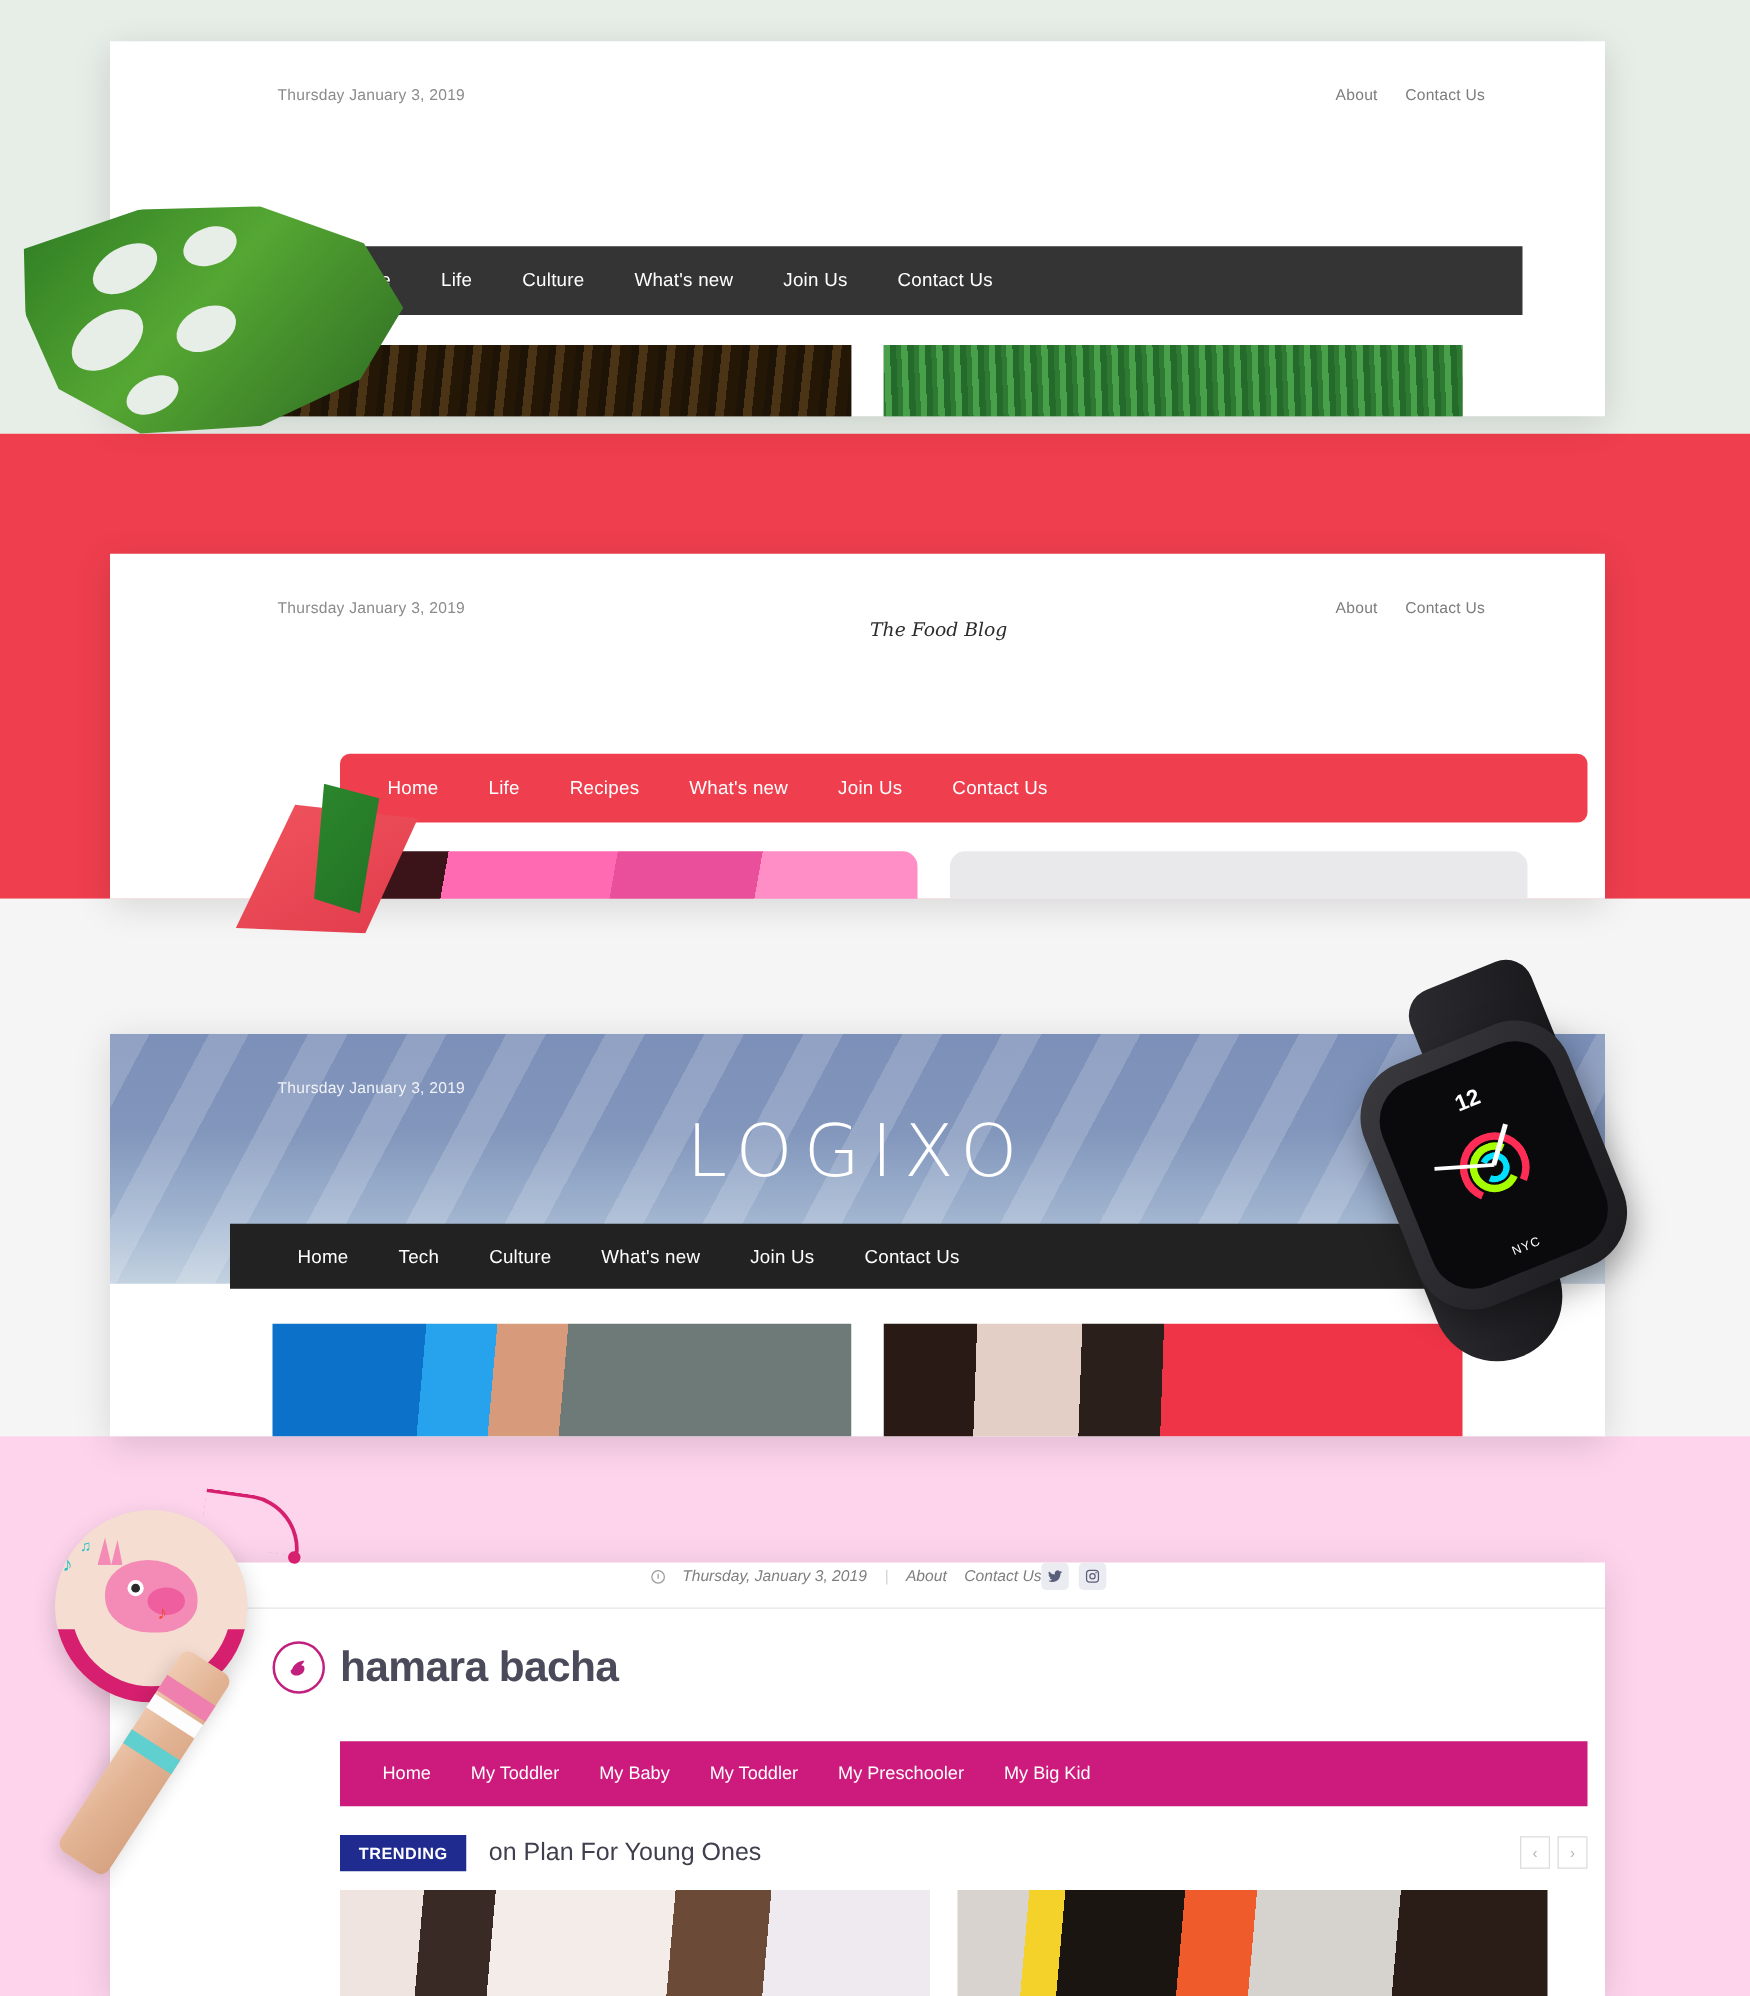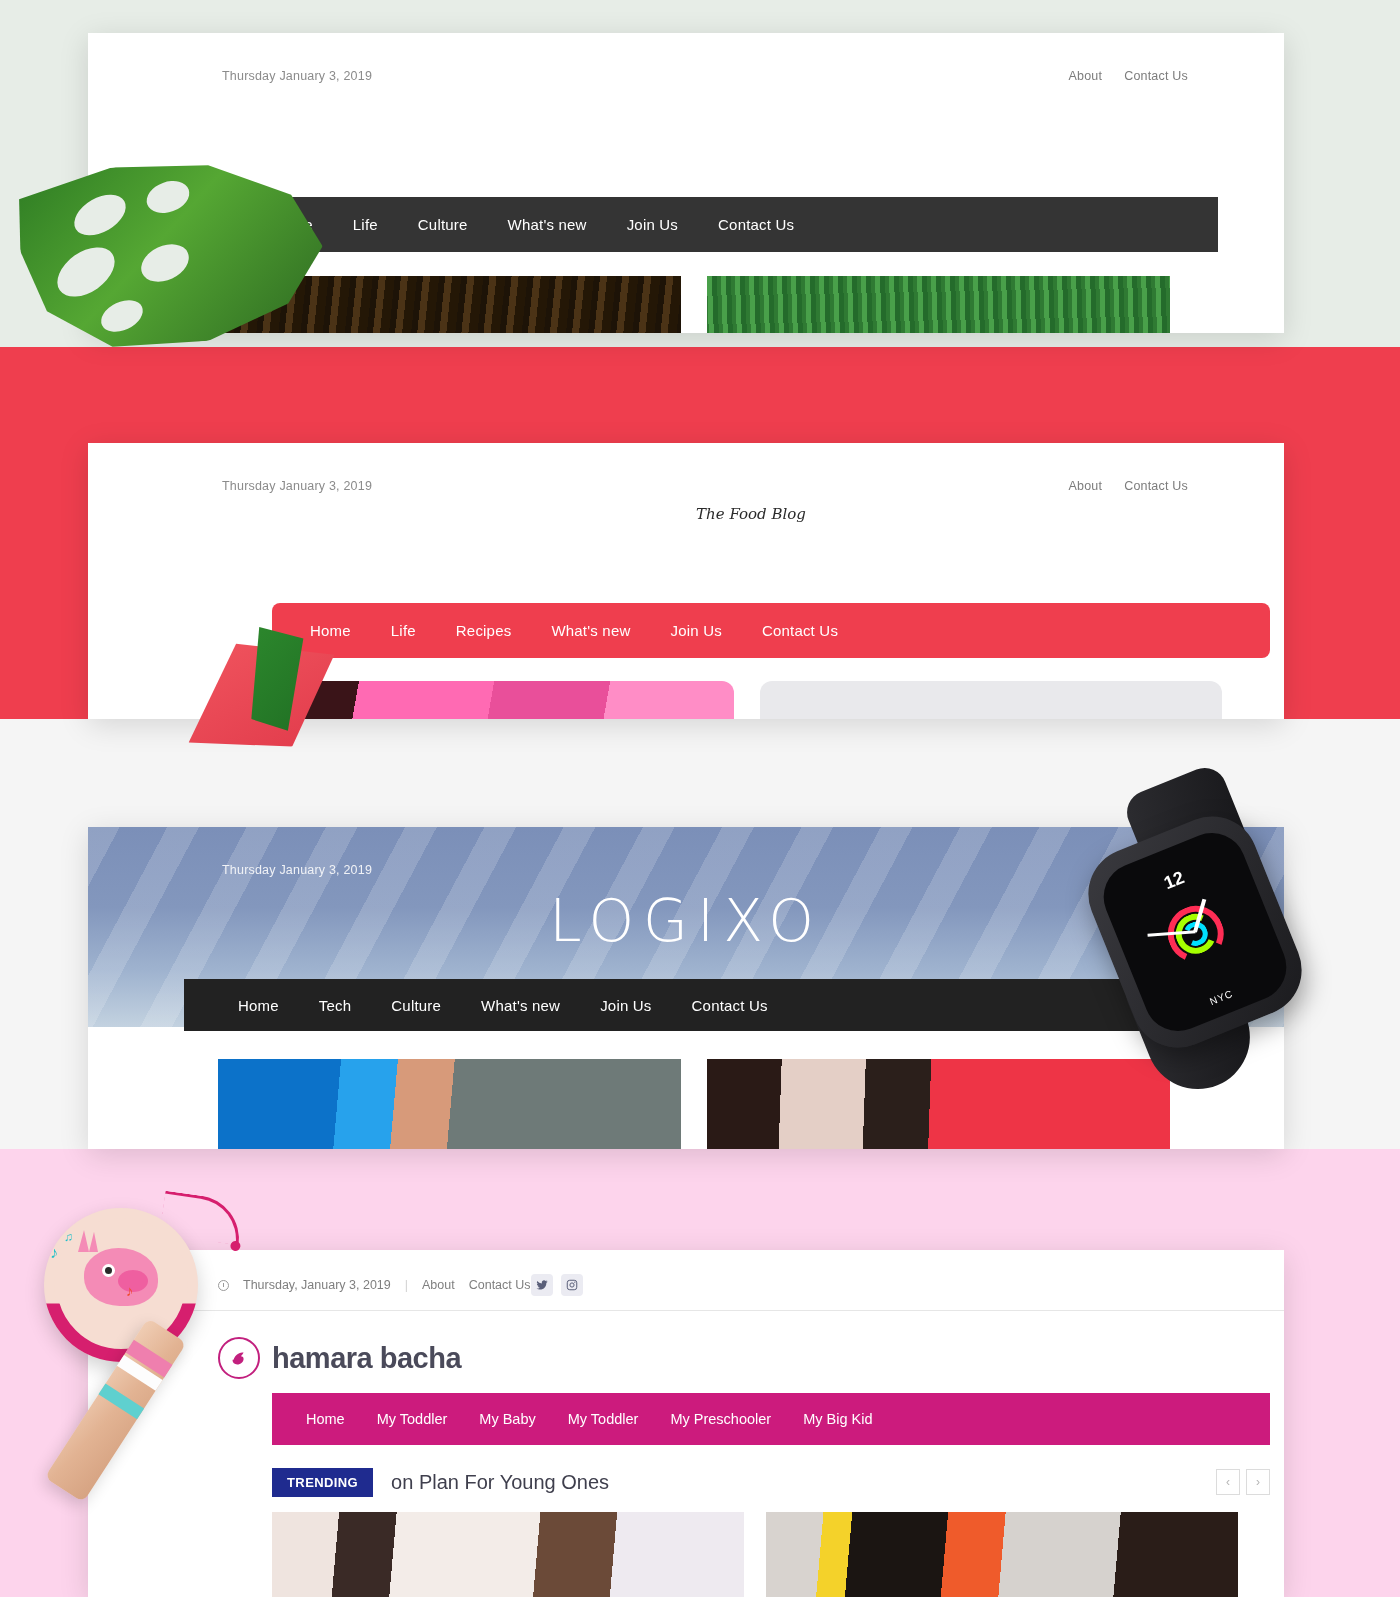--- a/index.html
+++ b/index.html
@@ -95,21 +95,21 @@
     font-family: "DejaVu Serif", serif;
     font-style: italic; font-weight: 700;
     font-size: 54px; color: #ef3e4e;
     text-shadow: 3px 4px 0 #ffc107;
     letter-spacing: 1px;
   }
   .brand-tagline {
     text-align: center;
     font-family: "DejaVu Serif", serif;
     font-style: italic; font-size: 15px; color: #2b2b2b;
-    margin-top: 12px; margin-left: 130px;
+    margin-top: 2px; margin-left: 130px;
   }
   .navbar-red {
     position: absolute; left: 184px; top: 160px;
     width: 998px; height: 55px;
     background: #ef3e4e; border-radius: 8px;
     display: flex; align-items: center; padding-left: 18px;
   }
   .cards-2 { position: absolute; left: 184px; top: 238px; display: flex; gap: 26px; }
   .card-r { width: 462px; height: 120px; border-radius: 12px; }
   .img-pinkfood { background: linear-gradient(100deg,#3a1418 0 18%, #ff6ab3 18% 46%, #e94f9a 46% 70%, #ff8dc6 70% 100%); }
@@ -188,43 +188,44 @@
   .watch-hand-h { width: 4px; height: 34px; margin-left: -2px; margin-top: -34px; transform: rotate(38deg); }
   .watch-hand-m { width: 3px; height: 48px; margin-left: -1.5px; margin-top: -48px; transform: rotate(-72deg); }
   .watch-num {
     position: absolute; left: 0; right: 0; top: 22px; text-align: center;
     color: #fff; font-size: 18px; font-weight: 700;
   }
 
   
   .site-4 { left: 88px; top: 1250px; width: 1196px; height: 347px; }
   .hb-top {
-    display: flex; align-items: center; justify-content: flex-start;
-    padding: 24px 96px 0 130px; border-bottom: 1px solid #e6e6e6;
+    display: flex; align-items: center; justify-content: center;
+    padding: 0 96px 0 130px; border-bottom: 1px solid #e6e6e6;
     padding-bottom: 14px;
+    font-style: italic;
   }
   .hb-left { display: flex; align-items: center; gap: 14px; font-size: 12.5px; color: #7f7f7f; }
   .hb-sep { color: #d3d3d3; }
   .hb-left a { color: #7f7f7f; text-decoration: none; font-size: 12.5px; }
   .clock-icon { display: inline-block; width: 11px; height: 11px; border: 1.4px solid #9a9a9a; border-radius: 50%; position: relative; }
   .clock-icon::after { content:""; position:absolute; left:4px; top:2px; width:1.3px; height:4px; background:#9a9a9a; }
   .hb-social { display: flex; gap: 8px; }
   .soc {
     width: 22px; height: 22px; border-radius: 4px; background: #ebebf2;
     display: flex; align-items: center; justify-content: center;
     color: #5a5f79; font-size: 12px;
   }
   .hb-brandrow { display: flex; align-items: center; gap: 12px; padding: 26px 0 24px 130px; }
   .hb-logo-mark {
     width: 42px; height: 42px; border-radius: 50%;
     border: 2.5px solid #c2207e; position: relative;
     display: flex; align-items: center; justify-content: center;
     color: #c2207e; font-size: 20px; font-weight: 700;
   }
-  .hb-logo-text { font-size: 29px; font-weight: 700; color: #4a4a5a; letter-spacing: -.5px; }
+  .hb-logo-text { font-size: 34px; font-weight: 700; color: #4a4a5a; letter-spacing: -.5px; }
   .navbar-pink {
     position: absolute; left: 184px; top: 143px;
     width: 998px; height: 52px; background: #cc1b7d;
     display: flex; align-items: center; padding-left: 18px;
   }
   .navbar-pink a { color: #fff; text-decoration: none; font-size: 14.5px; padding: 0 16px; }
   .trending-row {
     position: absolute; left: 184px; top: 210px; width: 998px; height: 44px;
     display: flex; align-items: center; gap: 18px;
   }

